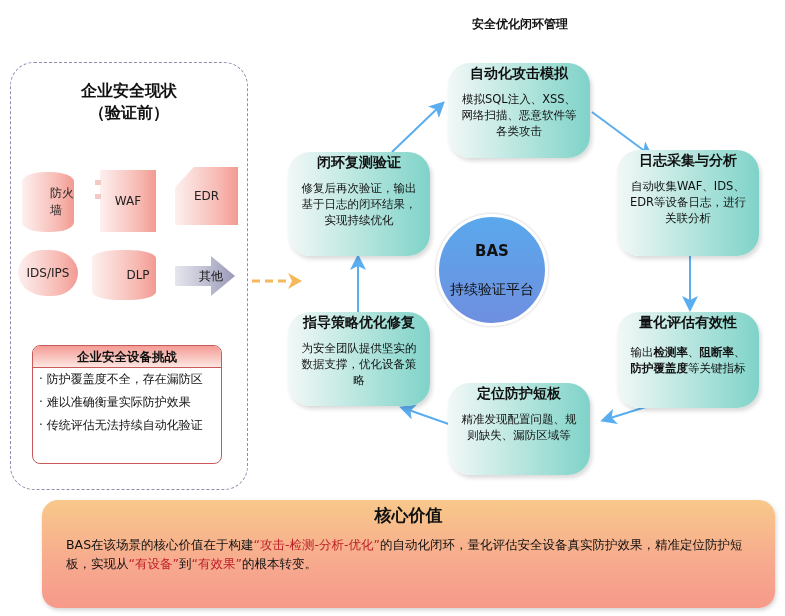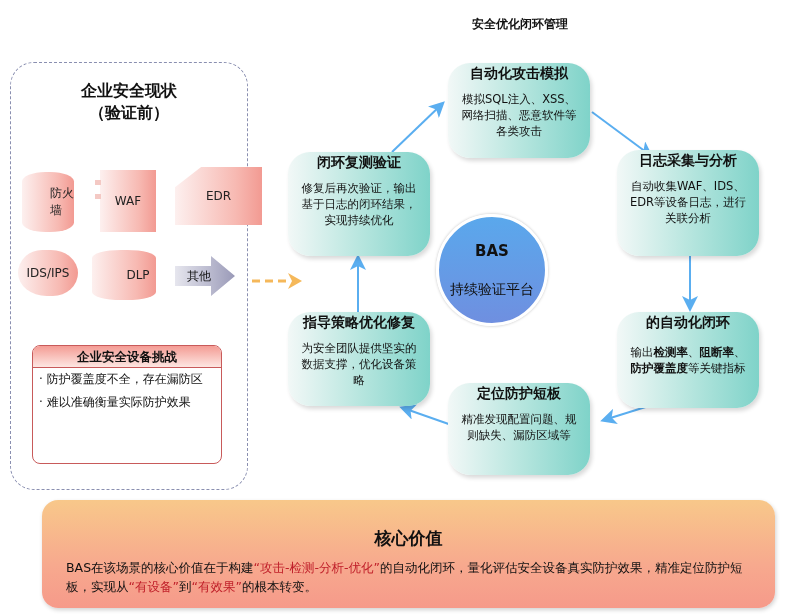--- a/index.html
+++ b/index.html
@@ -11,21 +11,21 @@
   .left-panel { left: 10px; top: 62px; width: 238px; height: 428px; border: 1.5px dashed #8a8fb0; border-radius: 24px; }
   .left-title { left: 10px; top: 80px; width: 238px; text-align: center; font-size: 16px; font-weight: bold; line-height: 22px; }
 
   .dev { display: flex; align-items: center; justify-content: center; font-size: 12px; color: #222;
          background: linear-gradient(90deg, #fdf0ef 0%, #f7b9b2 70%, #f29a92 100%); }
   .dev-cyl { border-radius: 45% / 16%; padding-left: 28px; }
   .dev-sq { }
   .dev-cut { clip-path: polygon(30% 0, 100% 0, 100% 100%, 0 100%, 0 35%); }
   .dev-cloud { border-radius: 40% 45% 42% 48% / 50%; }
   .other-arrow { width: 60px; height: 40px; clip-path: polygon(0 25%, 60% 25%, 60% 0, 100% 50%, 60% 100%, 60% 75%, 0 75%);
-                 background: linear-gradient(90deg, #e6e6ee 0%, #9a9ab8 100%); display: flex; align-items: center; padding-left: 12px;
+                 background: linear-gradient(90deg, #e6e6ee 0%, #9a9ab8 100%); display: flex; align-items: center; padding-left: 24px;
                  font-size: 12px; }
 
   .challenge { left: 32px; top: 345px; width: 190px; height: 119px; border: 1px solid #c85a5a; border-radius: 8px; overflow: hidden; background: #fff; }
   .challenge-head { height: 22px; text-align: center; font-size: 12.5px; font-weight: bold; line-height: 22px;
                     background: linear-gradient(180deg, #f49c94 0%, #fde6e2 100%); border-bottom: 1px solid #c85a5a; }
   .challenge-item { font-size: 12px; line-height: 23px; padding-left: 6px; white-space: nowrap; }
 
   
   .dash-arrow { left: 250px; top: 270px; }
 
@@ -43,58 +43,59 @@
                    box-shadow: 0 0 3px rgba(0,0,0,0.25);
                    background: linear-gradient(180deg, #5aa8ec 0%, #6f8fe0 100%);
                    display: flex; flex-direction: column; align-items: center; justify-content: center; gap: 16px; }
   .center-title { font-size: 15px; font-weight: bold; color: #111; }
   .center-sub { font-size: 14px; color: #111; margin-top: 5px; }
 
   
   .core { left: 42px; top: 500px; width: 733px; height: 108px; border-radius: 16px;
           background: linear-gradient(180deg, #f8c88a 0%, #f7a98e 60%, #f69a8a 100%);
           box-shadow: 1px 2px 4px rgba(0,0,0,0.18); }
-  .core-title { text-align: center; font-size: 17px; font-weight: bold; padding-top: 27px; }
+  .core-title { text-align: center; font-size: 17px; font-weight: bold; padding-top: 4px; }
   .core-text { font-size: 12.5px; line-height: 19px; padding: 8px 18px 0 24px; }
   .hl { color: #c0202a; font-weight: normal; }
 </style>
 </head>
 <body>
 
 <div class="abs left-panel"></div>
 <div class="abs left-title">
   <div>企业安全现状</div>
   <div>（验证前）</div>
 </div>
 
 <div class="abs dev dev-cyl" style="left:22px;top:172px;width:52px;height:60px;">
     <span>防火墙</span>
   </div>
 <div class="abs dev dev-sq" style="left:100px;top:170px;width:56px;height:62px;">
     <span>WAF</span>
   </div>
 <div class="abs" style="left:95px;top:180px;width:6px;height:5px;background:#f4c9c4;"></div>
 <div class="abs" style="left:95px;top:194px;width:6px;height:5px;background:#f4c9c4;"></div>
-<div class="abs dev dev-cut" style="left:175px;top:167px;width:87px;height:58px;">
+<div class="abs dev dev-cut" style="left:175px;top:167px;width:63px;height:58px;">
     <span>EDR</span>
   </div>
 <div class="abs dev dev-cloud" style="left:18px;top:250px;width:60px;height:46px;">
     <span>IDS/IPS</span>
   </div>
 <div class="abs dev dev-cyl" style="left:92px;top:250px;width:64px;height:50px;">
     <span>DLP</span>
   </div>
 <div class="abs other-arrow" style="left:175px;top:256px;">
     <span>其他</span>
   </div>
 
 <div class="abs challenge">
   <div class="challenge-head">企业安全设备挑战</div>
   <div class="challenge-item">· 防护覆盖度不全，存在漏防区</div>
   <div class="challenge-item">· 难以准确衡量实际防护效果</div>
+  <div class="challenge-item">· 传统评估无法持续自动化验证</div>
 </div>
 
 <svg class="abs dash-arrow" width="60" height="22">
   <line x1="2" y1="11" x2="40" y2="11" stroke="#f5b85a" stroke-width="3" stroke-dasharray="8,5"></line>
   <polygon points="38,3 52,11 38,19 42,11" fill="#f5b85a"></polygon>
 </svg>
 
 <div class="abs main-title">安全优化闭环管理</div>
 
 <svg class="abs" style="left:0;top:0;" width="785" height="500">
@@ -113,21 +114,21 @@
 
 <div class="abs node" style="left:448px;top:63px;height:95px;">
   <div class="node-title">自动化攻击模拟</div>
   <div class="node-desc">模拟SQL注入、XSS、网络扫描、恶意软件等各类攻击</div>
 </div>
 <div class="abs node" style="left:617px;top:150px;height:106px;">
   <div class="node-title">日志采集与分析</div>
   <div class="node-desc">自动收集WAF、IDS、EDR等设备日志，进行关联分析</div>
 </div>
 <div class="abs node" style="left:617px;top:312px;height:96px;">
-  <div class="node-title">的自动化闭环</div>
+  <div class="node-title">量化评估有效性</div>
   <div class="node-desc" style="padding-top:12px;">
     <span>输出</span><b>检测率</b><span>、</span><b>阻断率</b><span>、</span><b>防护覆盖度</b><span>等关键指标</span>
   </div>
 </div>
 <div class="abs node" style="left:448px;top:383px;height:92px;">
   <div class="node-title">定位防护短板</div>
   <div class="node-desc">精准发现配置问题、规则缺失、漏防区域等</div>
 </div>
 <div class="abs node" style="left:288px;top:312px;height:94px;">
   <div class="node-title">指导策略优化修复</div>

